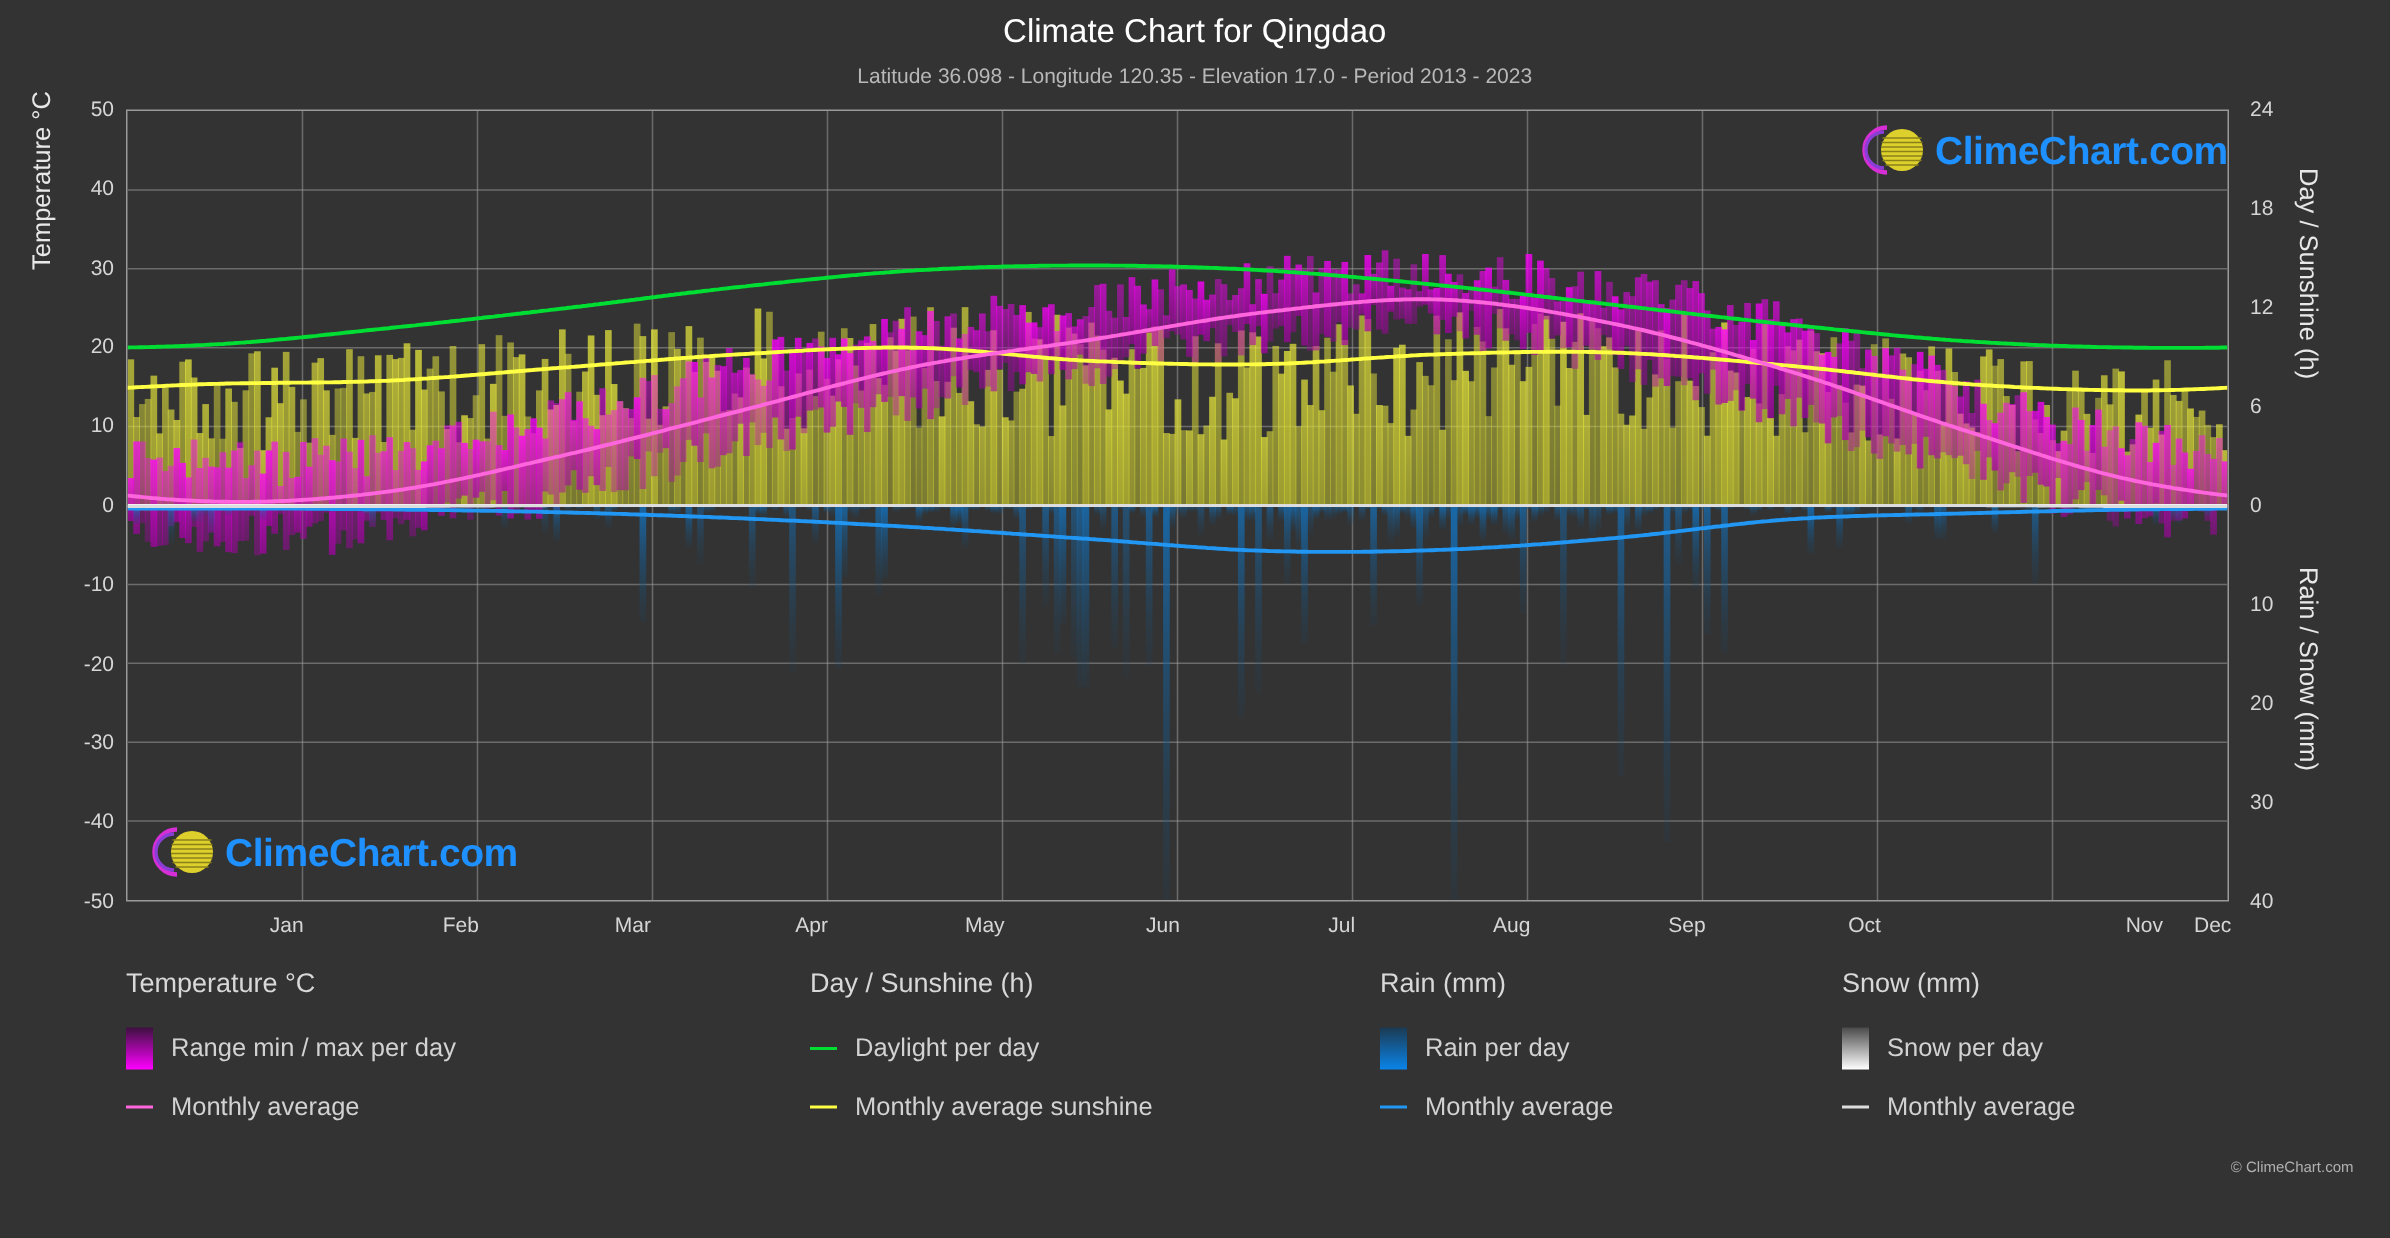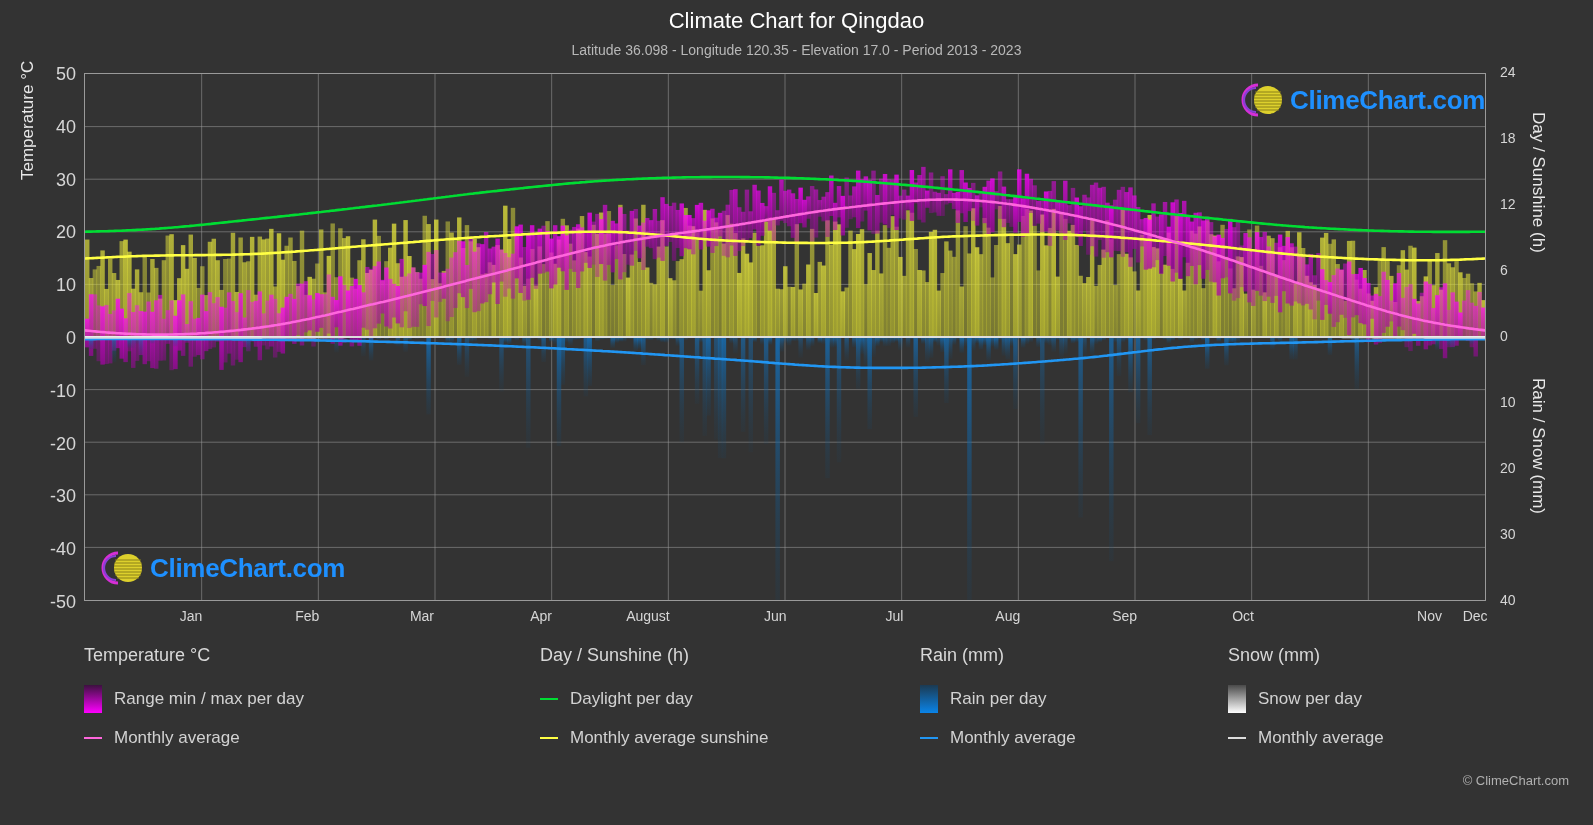--- a/index.html
+++ b/index.html
@@ -49,21 +49,21 @@
   }
   .ylab-r2 {
     position: absolute;
     left: 1548px; top: 378px;
     color: #e8e8e8; font-size: 17px;
     transform: rotate(90deg); transform-origin: left top;
     white-space: nowrap;
   }
   .tick-l {
     position: absolute; right: 1517px; width: 60px;
-    text-align: right; color: #d6d6d6; font-size: 18px;
+    text-align: right; color: #d6d6d6; font-size: 14px;
   }
   .tick-r {
     position: absolute; left: 1500px; width: 60px;
     text-align: left; color: #d6d6d6; font-size: 14px;
   }
   .tick-x {
     position: absolute; top: 608px; width: 120px;
     text-align: right; color: #d6d6d6; font-size: 14px;
   }
 
@@ -84,21 +84,21 @@
   .lg-sw { width: 18px; height: 28px; margin-right: 12px; flex: 0 0 18px; }
   .lg-line { width: 18px; height: 28px; margin-right: 12px; flex: 0 0 18px; position: relative; }
   .lg-line::after {
     content: ""; position: absolute; left: 0; top: 13px;
     width: 18px; height: 2px; background: currentColor;
   }
   .lg-lbl { color: #d2d2d2; font-size: 17px; white-space: nowrap; }
 
   .copyright {
     position: absolute; right: 24px; top: 773px;
-    color: #b0b0b0; font-size: 13px;
+    color: #b0b0b0; font-size: 10px;
   }
 </style>
 </head>
 <body>
 
 <div id="root">
 
   <div class="title">Climate Chart for Qingdao</div>
   <div class="subtitle">Latitude 36.098 - Longitude 120.35 - Elevation 17.0 - Period 2013 - 2023</div>
 
@@ -129,21 +129,21 @@
       <div class="tick-r" style="top: 394px;">10</div>
       <div class="tick-r" style="top: 460px;">20</div>
       <div class="tick-r" style="top: 526px;">30</div>
       <div class="tick-r" style="top: 592px;">40</div>
     </div>
   <div id="ticks-x">
       <div class="tick-x" style="left: 82.4167px;">Jan</div>
       <div class="tick-x" style="left: 199.25px;">Feb</div>
       <div class="tick-x" style="left: 314px;">Mar</div>
       <div class="tick-x" style="left: 432px;">Apr</div>
-      <div class="tick-x" style="left: 549.75px;">August</div>
+      <div class="tick-x" style="left: 549.75px;">May</div>
       <div class="tick-x" style="left: 666.583px;">Jun</div>
       <div class="tick-x" style="left: 783.417px;">Jul</div>
       <div class="tick-x" style="left: 900.25px;">Aug</div>
       <div class="tick-x" style="left: 1017.08px;">Sep</div>
       <div class="tick-x" style="left: 1133.92px;">Oct</div>
       <div class="tick-x" style="left: 1322px;">Nov</div>
       <div class="tick-x" style="left: 1367.58px;">Dec</div>
     </div>
 
   <div id="plot">

